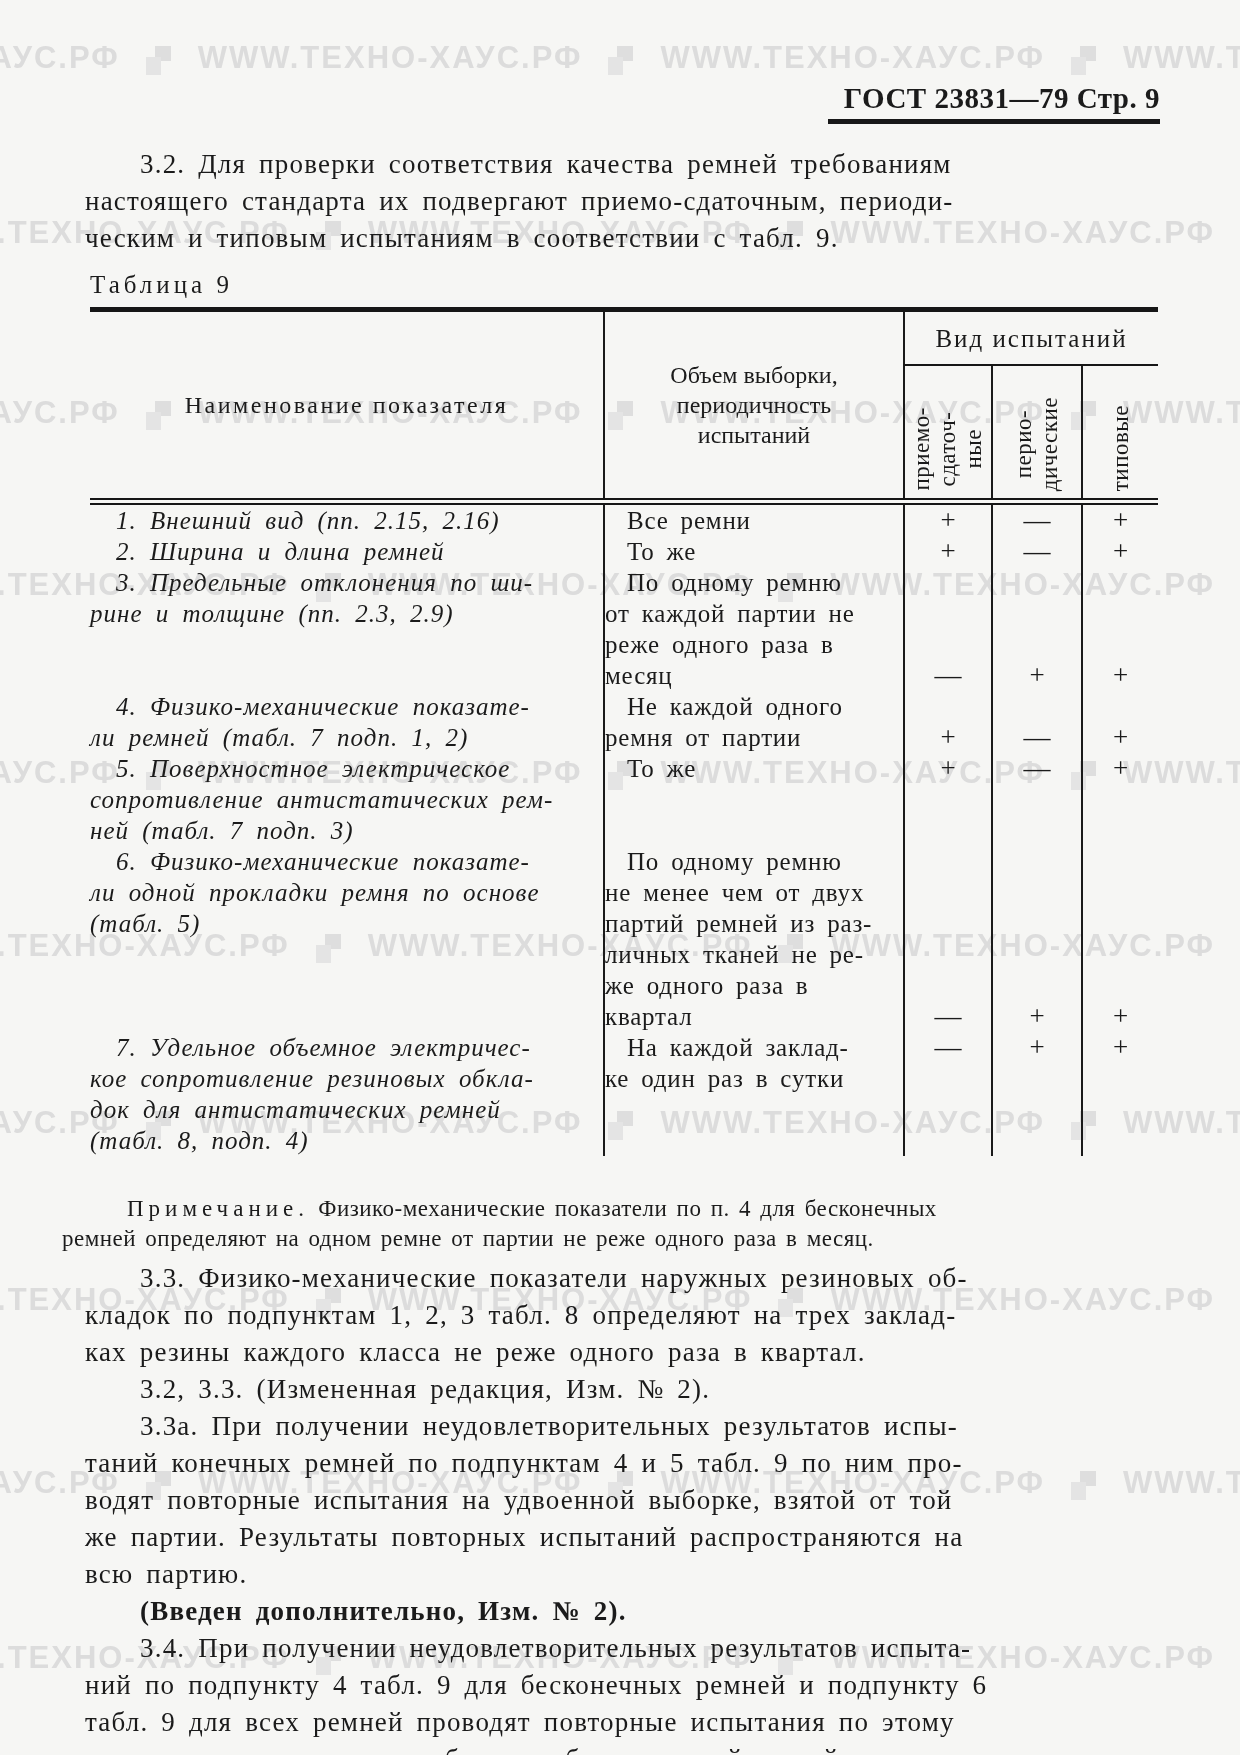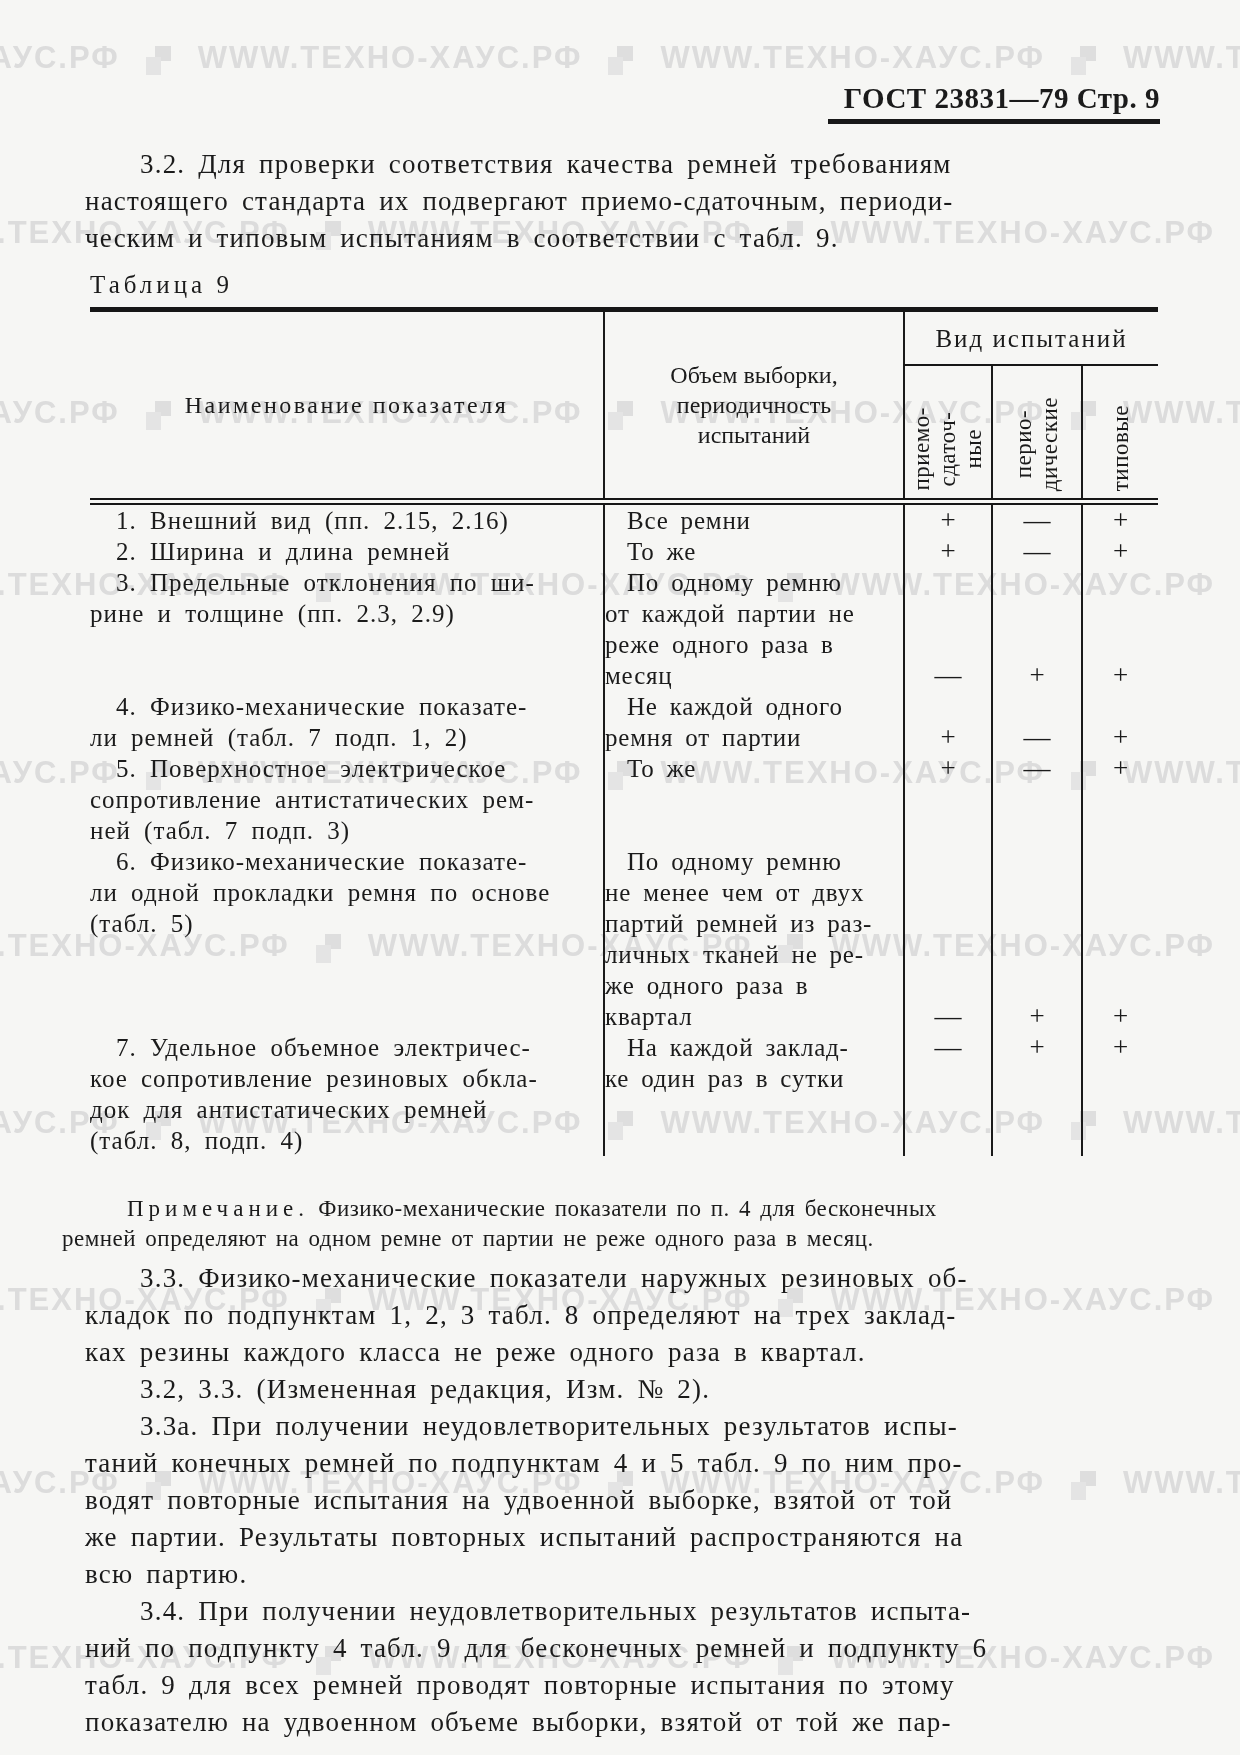--- a/index.html
+++ b/index.html
@@ -52,21 +52,21 @@
   .name-h { letter-spacing:2.5px; font-size:24px; }
   .vol-h { line-height:30px; white-space:pre-line; }
   .group-h { height:52px; font-size:25px; letter-spacing:2px; border-bottom:2px solid #161616; }
   .rot-td { height:132px; vertical-align:bottom; text-align:center; padding-bottom:6px; }
   .rotlab {
     display:inline-block; writing-mode:vertical-rl; transform:rotate(180deg);
     white-space:pre-line; font-size:23px; line-height:26px; letter-spacing:0.5px;
   }
   .name {
     vertical-align:top; text-indent:26px; white-space:pre-line;
-    padding:1px 10px 1px 0; letter-spacing:1px; word-spacing:6px;
+    padding:1px 10px 1px 0; letter-spacing:1px; word-spacing:6px;font-style:italic;
   }
   .sample {
     vertical-align:top; text-indent:22px; white-space:pre-line;
     padding:1px 2px 1px 4px; letter-spacing:0.8px; word-spacing:5px;
   }
   .mark { text-align:center; font-size:27px; }
   .vt  { vertical-align:top; padding-top:2px; }
   .vb  { vertical-align:bottom; padding-bottom:4px; }
   .vt2 { vertical-align:top; padding-top:33px; }
   
@@ -213,20 +213,21 @@
     <div class="textcol2">
       <p class="para">3.3. Физико-механические показатели наружных резиновых об-
 кладок по подпунктам 1, 2, 3 табл. 8 определяют на трех заклад-
 ках резины каждого класса не реже одного раза в квартал.</p>
       <p class="para ed"><span>3.2, 3.3. </span><b>(Измененная редакция, Изм. № 2).</b></p>
       <p class="para">3.3а. При получении неудовлетворительных результатов испы-
 таний конечных ремней по подпунктам 4 и 5 табл. 9 по ним про-
 водят повторные испытания на удвоенной выборке, взятой от той
 же партии. Результаты повторных испытаний распространяются на
 всю партию.</p>
+      <p class="para bold-line">(Введен дополнительно, Изм. № 2).</p>
       <p class="para">3.4. При получении неудовлетворительных результатов испыта-
 ний по подпункту 4 табл. 9 для бесконечных ремней и подпункту 6
 табл. 9 для всех ремней проводят повторные испытания по этому
 показателю на удвоенном объеме выборки, взятой от той же пар-
 тии.</p>
     </div>
 
   </div>
 </div>
 

